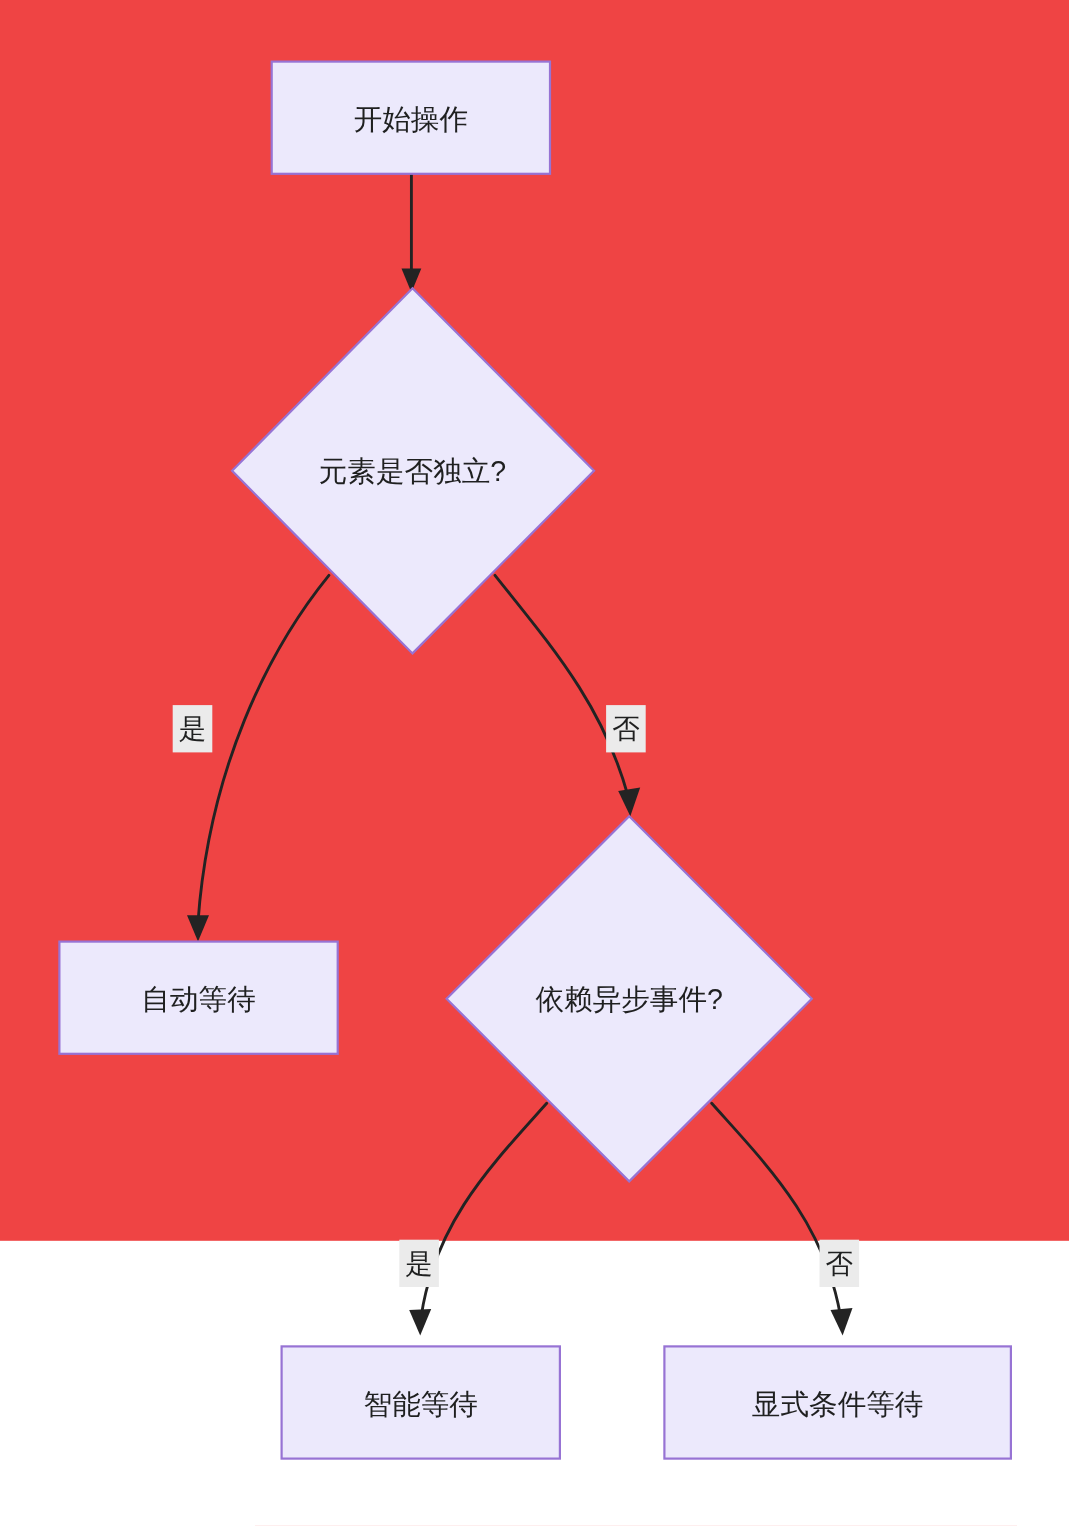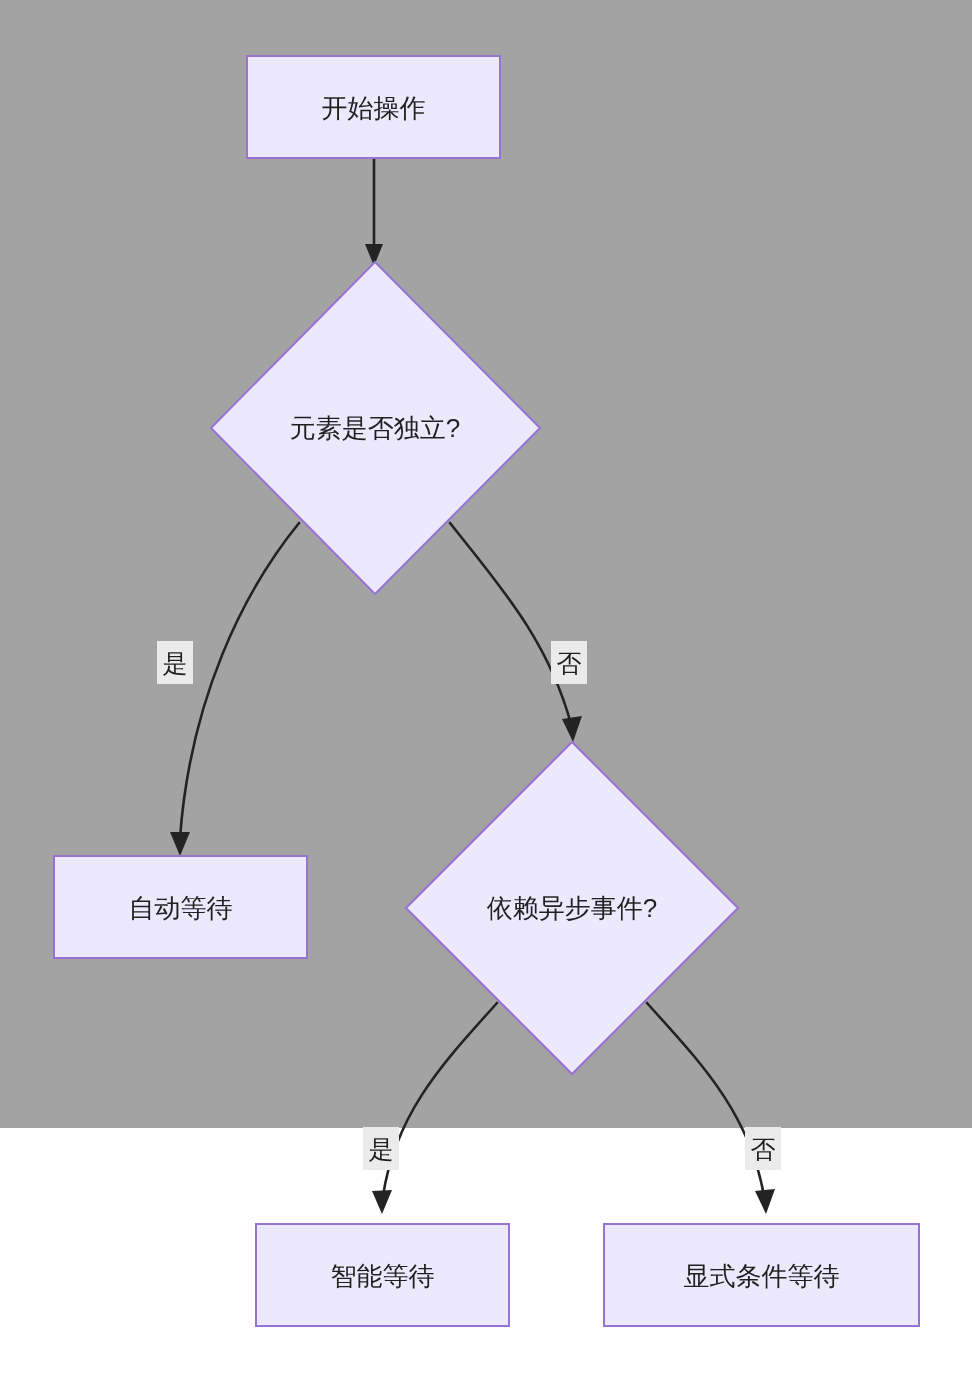--- a/index.html
+++ b/index.html
@@ -10,21 +10,21 @@
   body {
     width: 972px;
     height: 1387px;
     font-family: "Liberation Sans", "DejaVu Sans", sans-serif;
     overflow: hidden;
   }
   #flowchart-root {
     position: relative;
     width: 972px;
     height: 1128px;
-    background: #a3a3a3;
+    background: #ef4444;
   }
   svg.diagram {
     display: block;
     width: 972px;
     height: 1387px;
   }
   .node-shape {
     fill: #ece9fc;
     stroke: #9773d4;
     stroke-width: 2;

